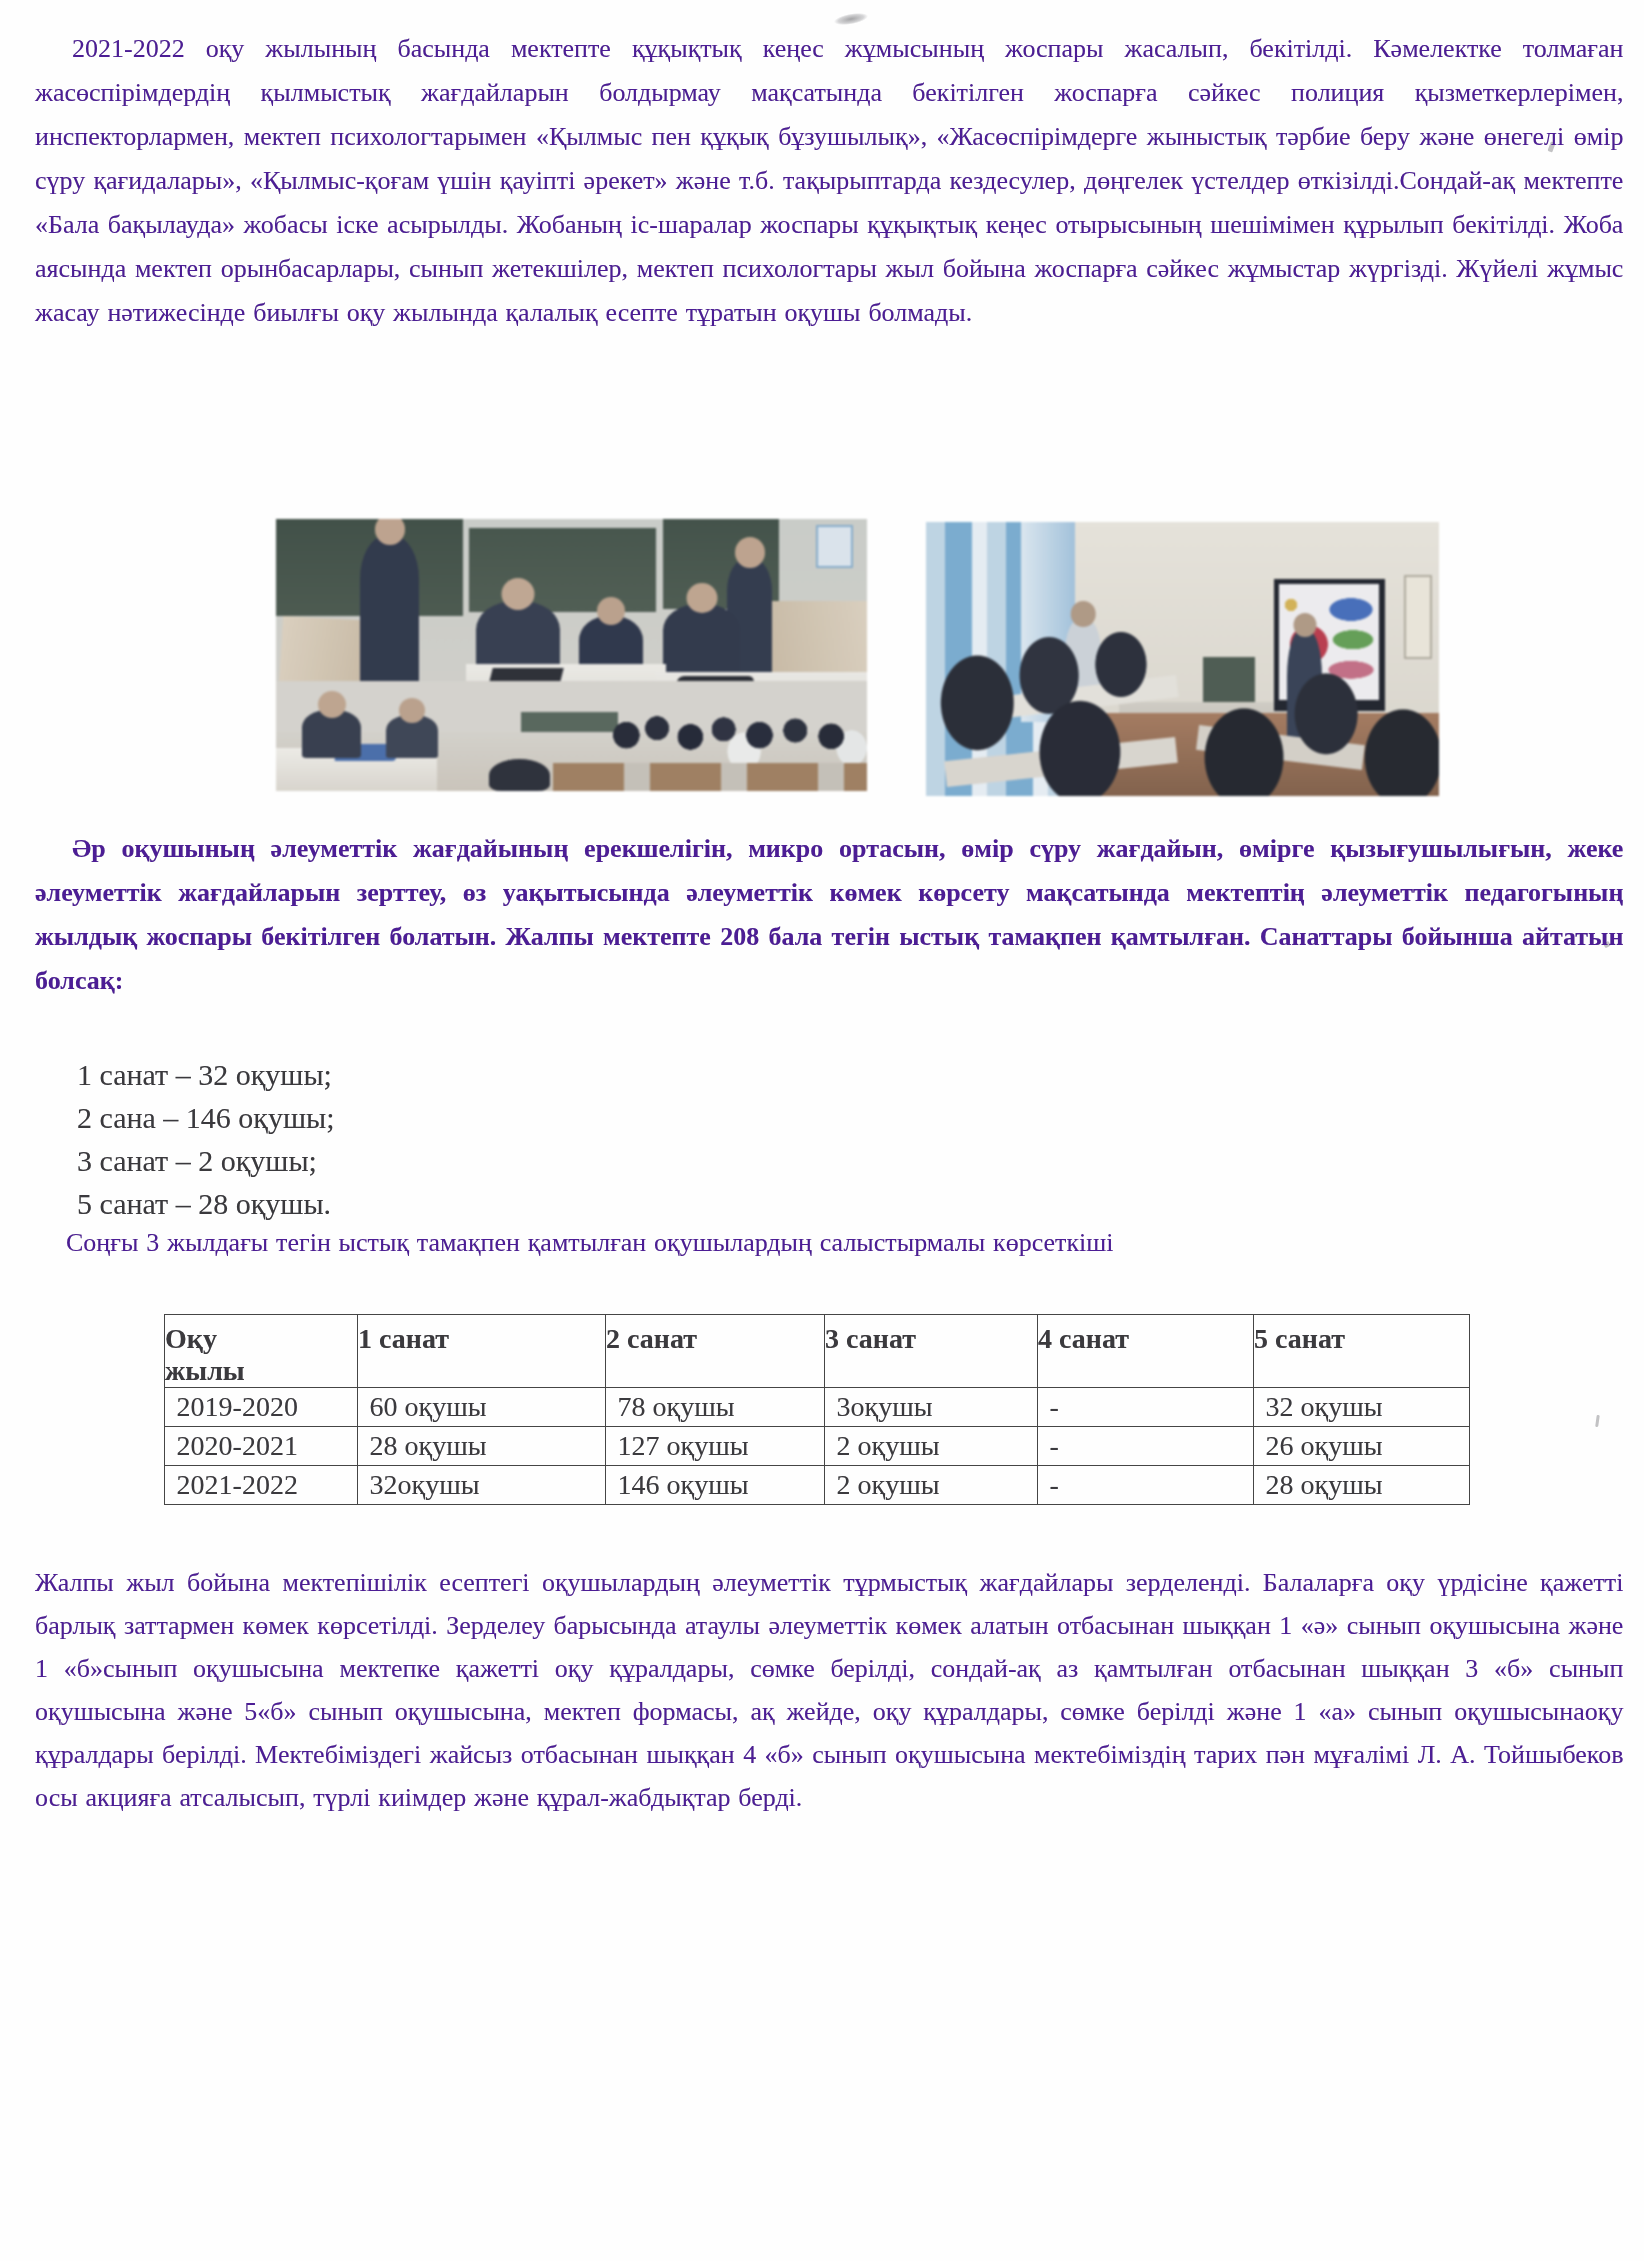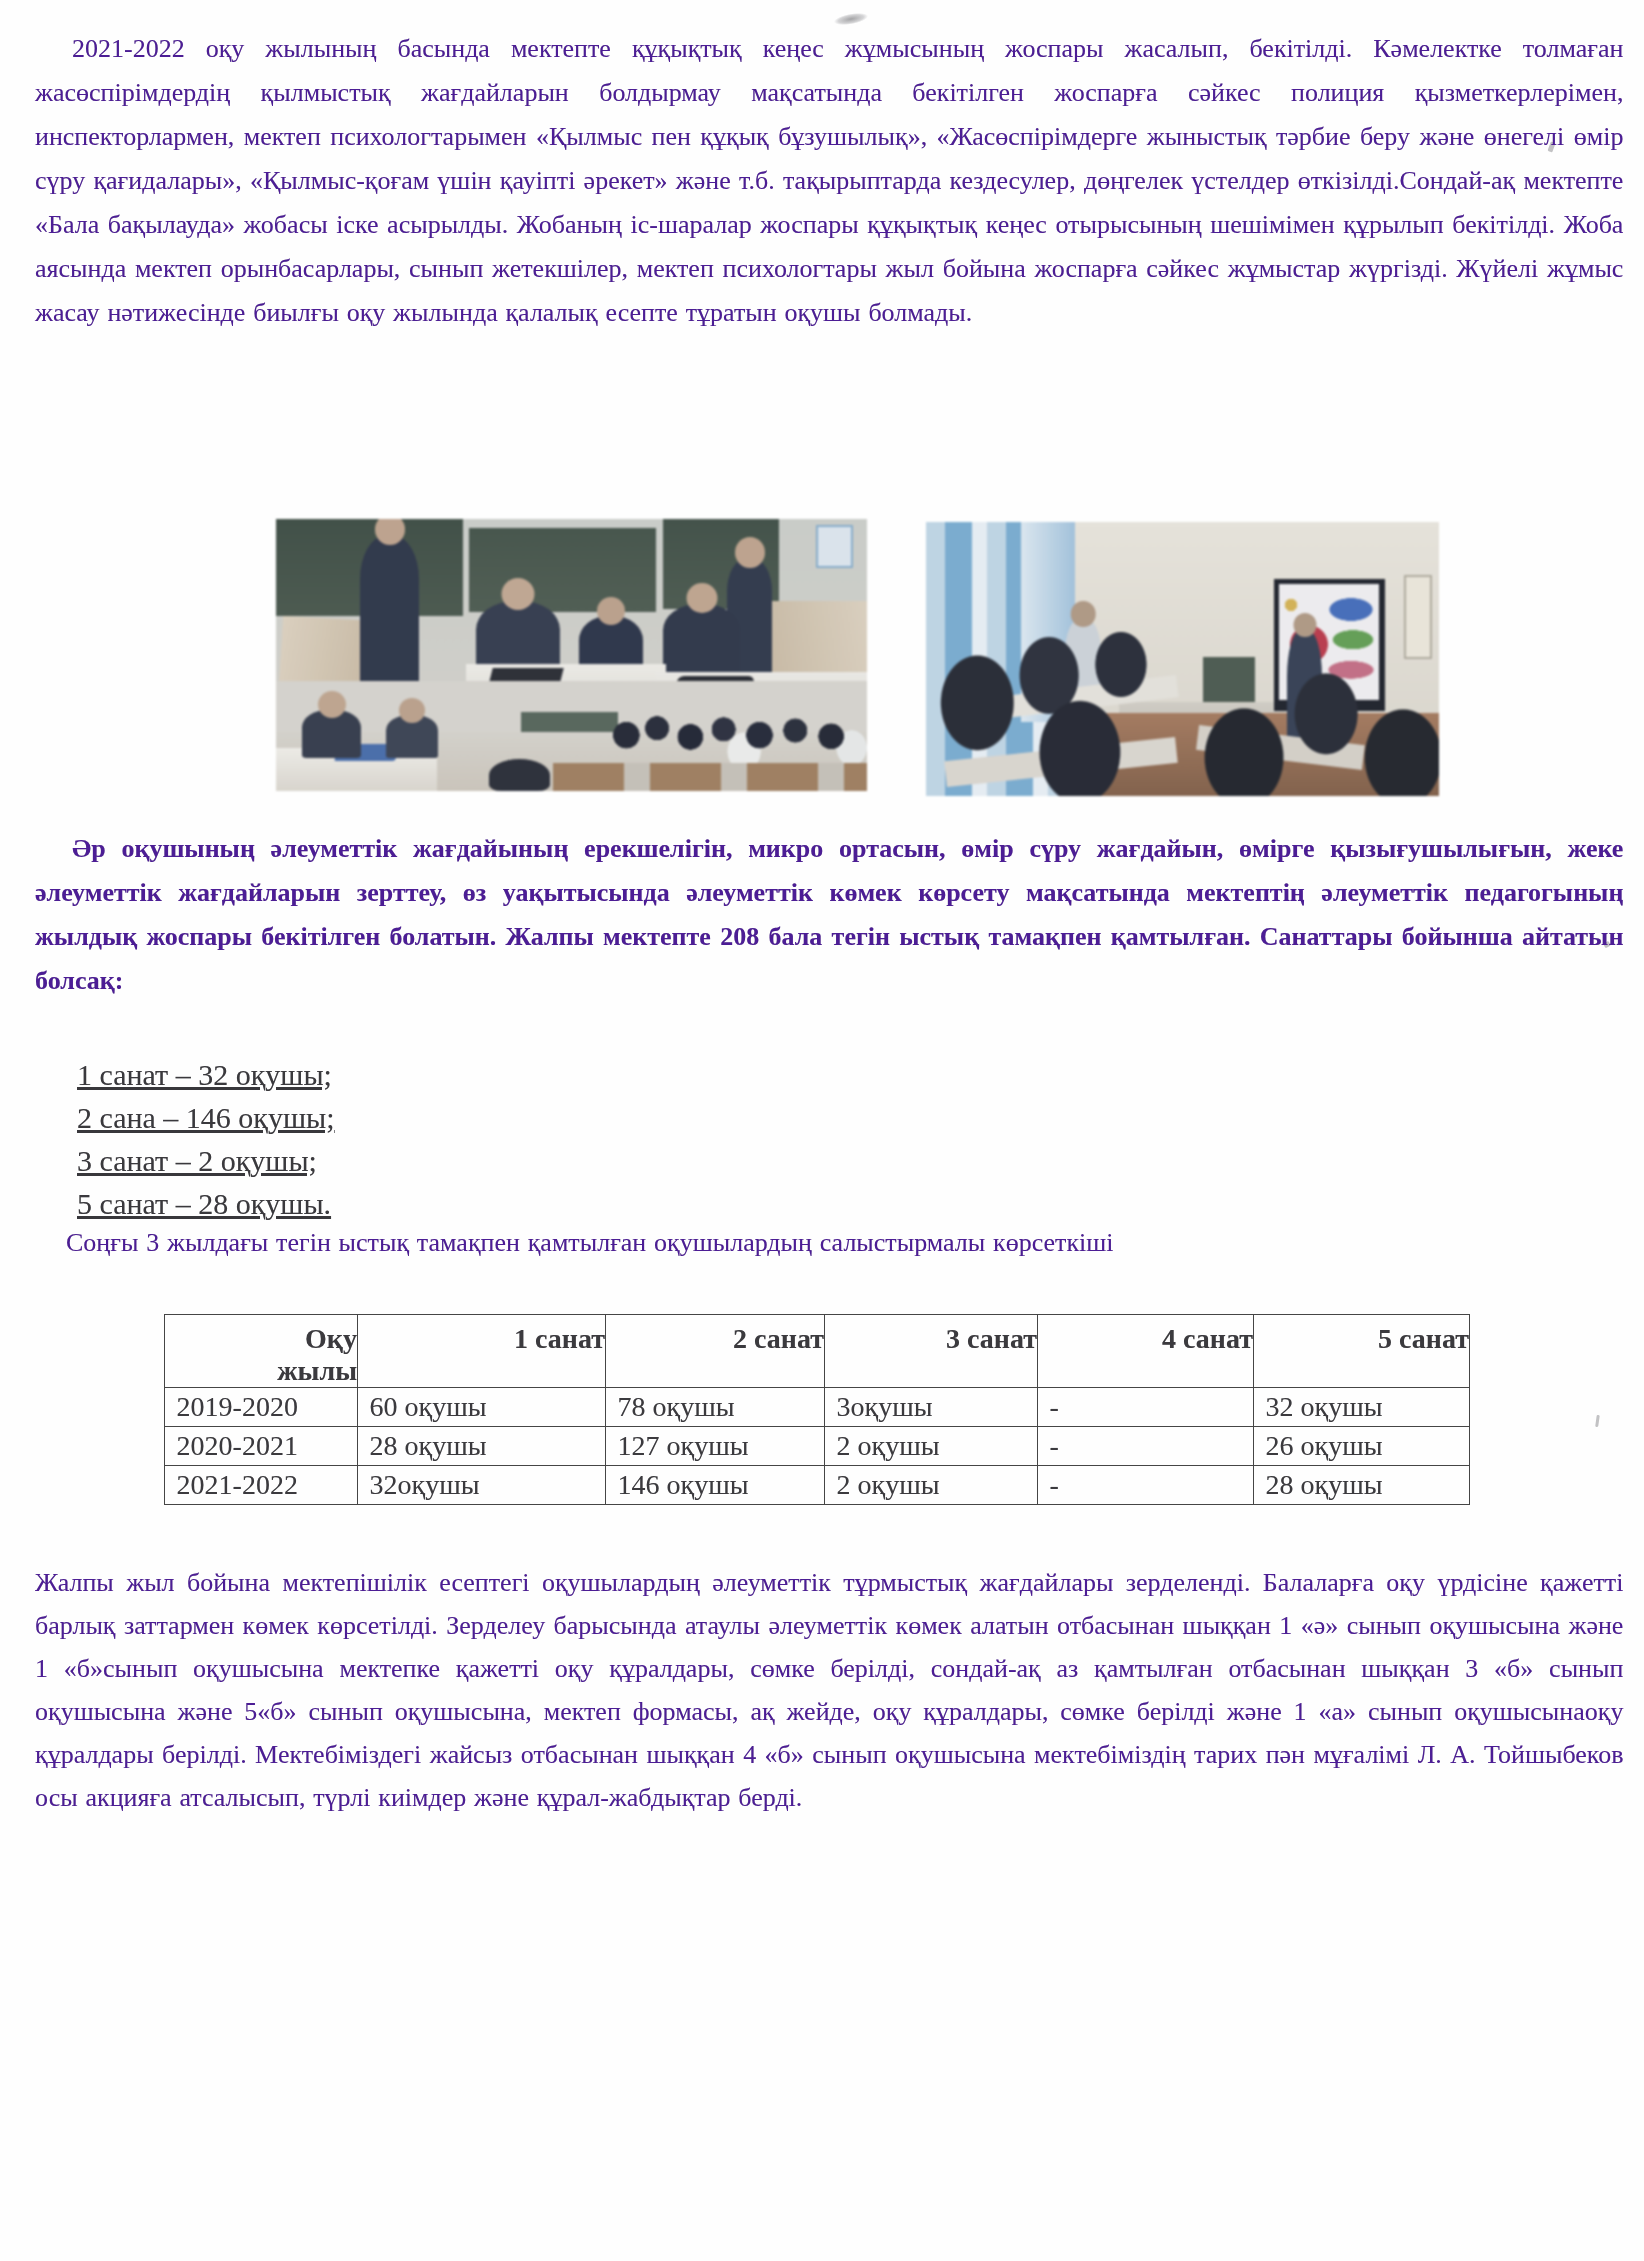--- a/index.html
+++ b/index.html
@@ -22,30 +22,30 @@
     position:absolute; left:35px; right:20.6px;
     font-size:26px; line-height:44px; text-align:justify;
     color:#4c1d95; text-shadow:0 0 0.6px rgba(70,70,74,.35);
     word-spacing:1.3px;
   }
   .para.indent { text-indent:37px; }
   .p1 { top:27px; }
   .p2 { top:827px;font-weight:bold; }
   .p3 { top:1220px; line-height:46px; text-indent:31px; }
   .p4 { top:1545px; line-height:43px;margin-top:16px; }
-  .cat-list { position:absolute; left:77px; top:1053px;text-decoration:underline; }
+  .cat-list { position:absolute; left:77px; top:1053px; }
   .cat-item { font-size:30px; line-height:43px; color:#3a393d; text-shadow:0 0 0.6px rgba(70,70,74,.35); }
   
   .meals-table {
     position:absolute; top:1314px; left:164px; width:1305px;
     border-collapse:collapse; table-layout:fixed;
     font-size:28px; color:#3b3a3e; text-shadow:0 0 0.6px rgba(70,70,74,.3);
   }
   .meals-table th, .meals-table td { border:1.9px solid #454545; }
-  .meals-table th { height:67px; vertical-align:top; padding-top:7.7px; text-align:right; font-weight:bold; font-size:28px; }
+  .meals-table th { height:67px; vertical-align:top; padding-top:7.7px; text-align:left; font-weight:bold; font-size:28px; }
   .meals-table td { height:39px; vertical-align:middle; text-align:left; padding:1.3px 6.4px 1.3px 11.6px; }
   .th-narrow { display:inline-block; width:97px; }
   
   .photos { position:absolute; left:0; top:519px; width:1644px; height:291px; }
   .photo { position:absolute; overflow:hidden; filter:blur(0.8px) saturate(.78) contrast(.95); }
   .photo i { position:absolute; display:block; }
   
   .collage { left:276px; top:0; width:591px; height:272px; background:#d9d6cf; }
   .cl-wall      { inset:0; background:linear-gradient(#ccd0cb,#d8d4cb); }
   .cl-board1    { left:0; top:0; width:187px; height:97px; background:linear-gradient(#3c5045,#475a4d); }

